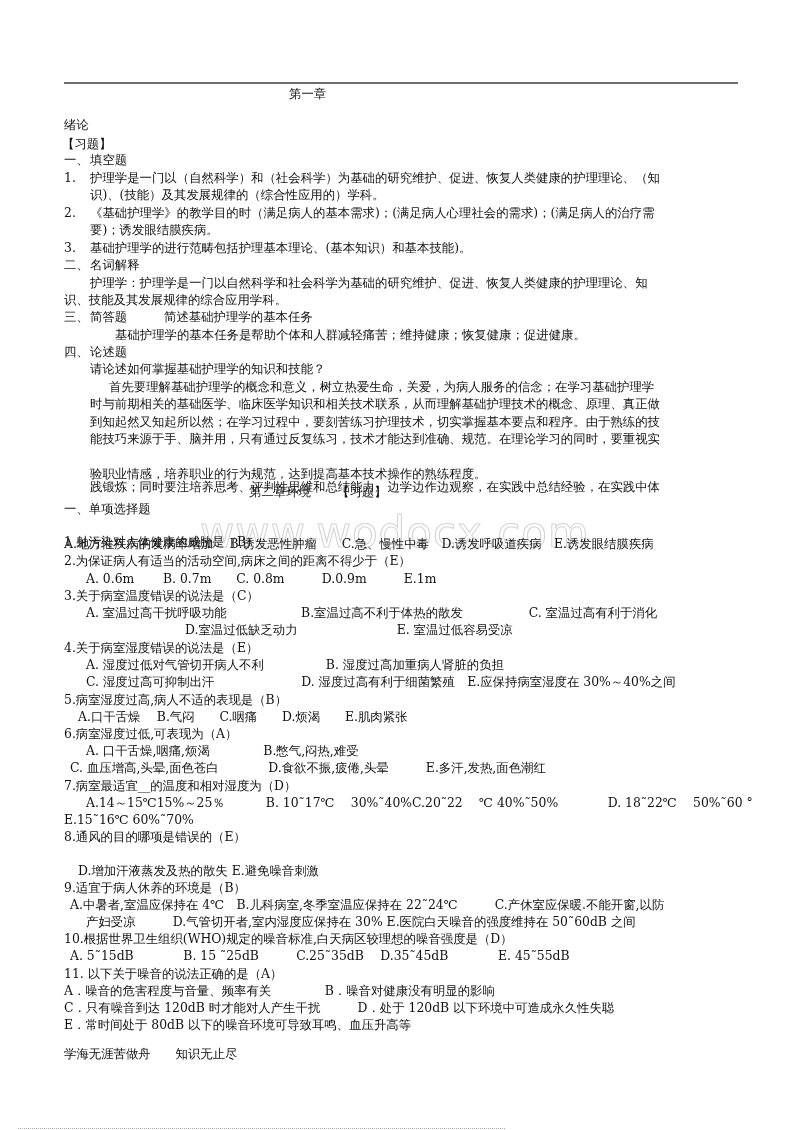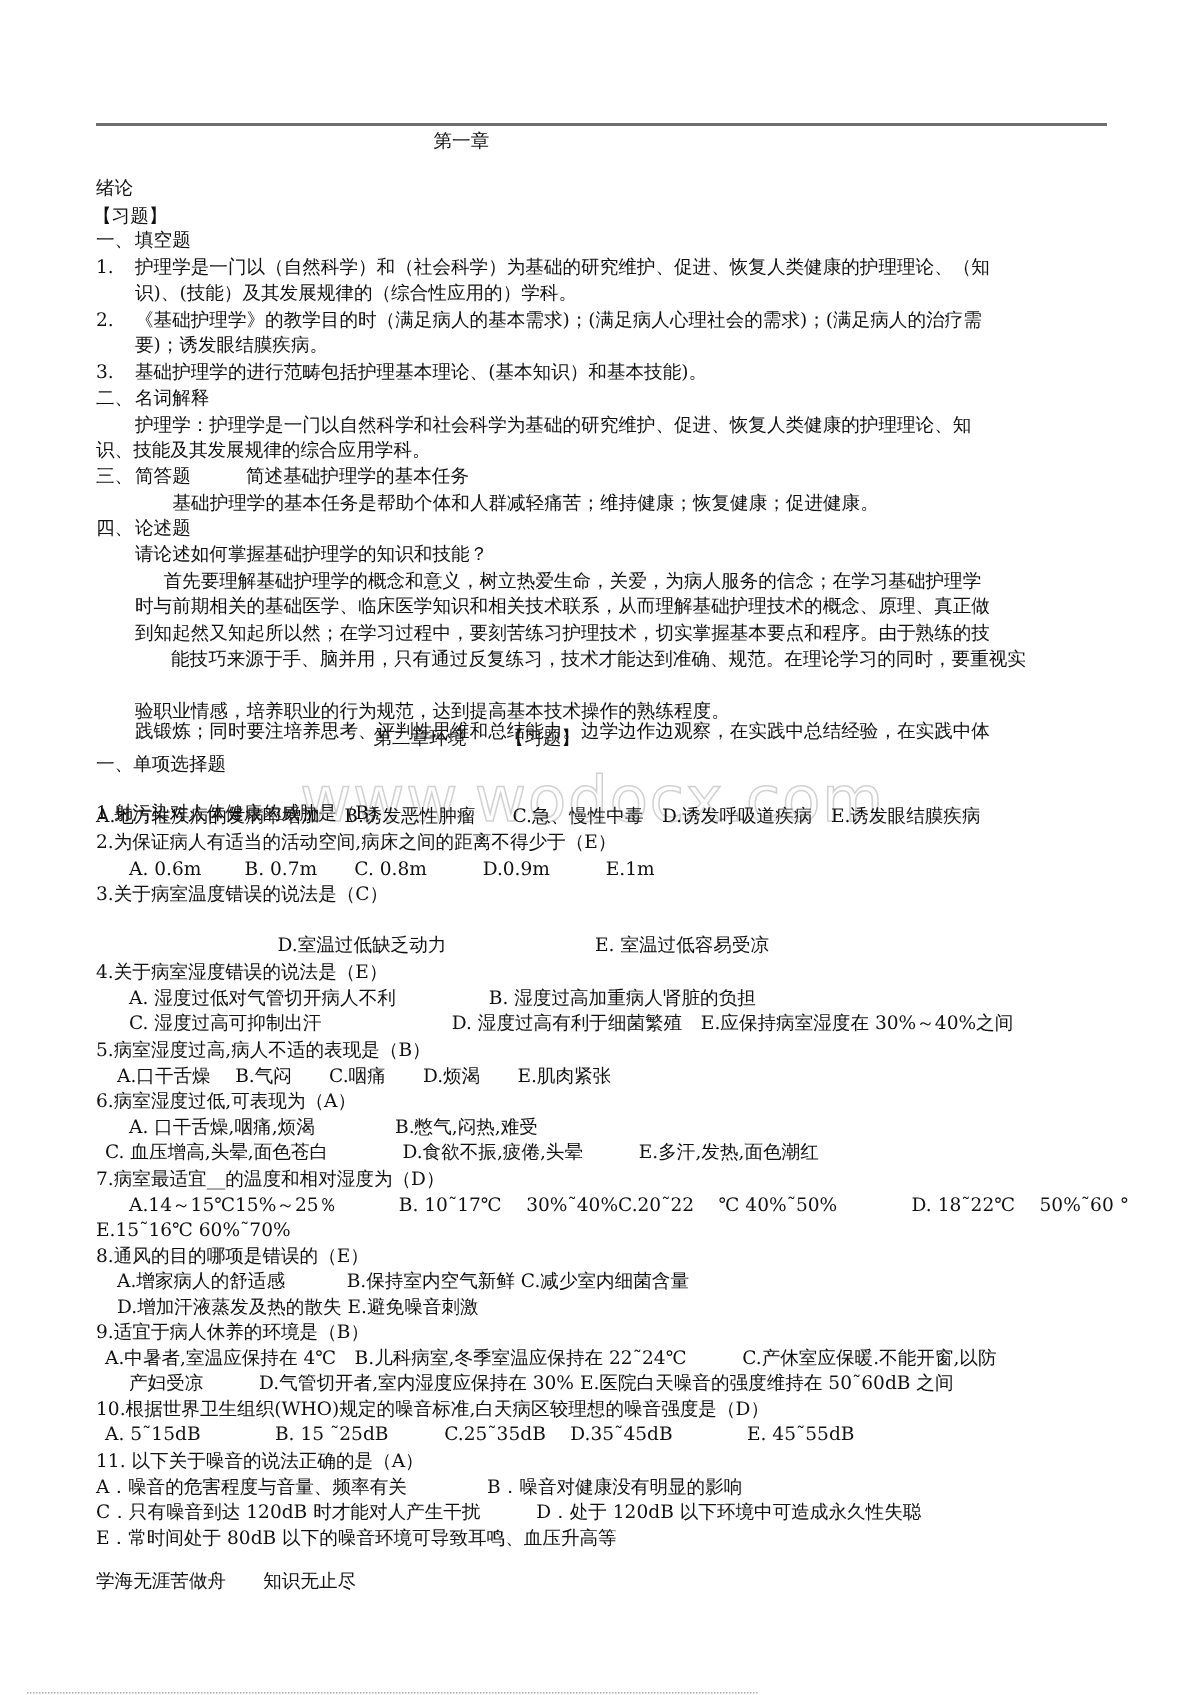--- a/index.html
+++ b/index.html
@@ -66,54 +66,54 @@
   <div class="ln" style="left:164px;top:309px;">简述基础护理学的基本任务</div>
   <div class="ln" style="left:115px;top:327px;">基础护理学的基本任务是帮助个体和人群减轻痛苦；维持健康；恢复健康；促进健康。</div>
 
   <div class="ln" style="left:64px;top:344px;">
     <span class="num">四、</span><span>论述题</span>
   </div>
   <div class="ln" style="left:109px;top:379px;">首先要理解基础护理学的概念和意义，树立热爱生命，关爱，为病人服务的信念；在学习基础护理学</div>
   <div class="ln" style="left:90px;top:361px;">请论述如何掌握基础护理学的知识和技能？</div>
   <div class="ln" style="left:90px;top:396px;">时与前期相关的基础医学、临床医学知识和相关技术联系，从而理解基础护理技术的概念、原理、真正做</div>
   <div class="ln" style="left:90px;top:414px;">到知起然又知起所以然；在学习过程中，要刻苦练习护理技术，切实掌握基本要点和程序。由于熟练的技</div>
-  <div class="ln" style="left:90px;top:431px;margin-left:24px;">能技巧来源于手、脑并用，只有通过反复练习，技术才能达到准确、规范。在理论学习的同时，要重视实</div>
+  <div class="ln" style="left:90px;top:431px;">能技巧来源于手、脑并用，只有通过反复练习，技术才能达到准确、规范。在理论学习的同时，要重视实</div>
   <div class="ln" style="left:90px;top:438px;margin-top:41px;">践锻炼；同时要注培养思考、评判性思维和总结能力。边学边作边观察，在实践中总结经验，在实践中体</div>
   <div class="ln" style="left:90px;top:466px;">验职业情感，培养职业的行为规范，达到提高基本技术操作的熟练程度。</div>
 
   <div class="ln" style="left:249px;top:484px;">第二章环境</div>
   <div class="ln" style="left:337px;top:484px;">【习题】</div>
   <div class="ln" style="left:64px;top:501px;">一、单项选择题</div>
 
   <div class="ln" style="left:64px;top:519px;margin-top:15px;">1 射污染对人体健康的威胁是（B）</div>
   <div class="ln" style="left:64px;top:536px;">A.地方性疾病的发病率增加　 B.诱发恶性肿瘤　　C.急、慢性中毒　D.诱发呼吸道疾病　E.诱发眼结膜疾病</div>
 
   <div class="ln" style="left:64px;top:553px;">2.为保证病人有适当的活动空间,病床之间的距离不得少于（E）</div>
   <div class="ln" style="left:86px;top:571px;">A.  0.6m　　  B.  0.7m　　C.  0.8m　　　D.0.9m　　　E.1m</div>
 
   <div class="ln" style="left:64px;top:588px;">3.关于病室温度错误的说法是（C）</div>
+  <div class="ln" style="left:86px;top:605px;">A.  室温过高干扰呼吸功能　　　　　　B.室温过高不利于体热的散发　　　　　 C.  室温过高有利于消化</div>
   <div class="ln" style="left:185px;top:622px;">D.室温过低缺乏动力　　　　　　　　E.  室温过低容易受凉</div>
 
   <div class="ln" style="left:64px;top:640px;">4.关于病室湿度错误的说法是（E）</div>
   <div class="ln" style="left:86px;top:657px;">A.  湿度过低对气管切开病人不利　　　　　B.  湿度过高加重病人肾脏的负担</div>
   <div class="ln" style="left:86px;top:674px;">C.  湿度过高可抑制出汗　　　　　　　D.  湿度过高有利于细菌繁殖　E.应保持病室湿度在 30%～40%之间</div>
 
   <div class="ln" style="left:64px;top:692px;">5.病室湿度过高,病人不适的表现是（B）</div>
   <div class="ln" style="left:78px;top:709px;text-align:right;">A.口干舌燥　 B.气闷　　C.咽痛　　D.烦渴　　E.肌肉紧张</div>
 
   <div class="ln" style="left:64px;top:726px;">6.病室湿度过低,可表现为（A）</div>
   <div class="ln" style="left:86px;top:743px;">A.  口干舌燥,咽痛,烦渴　　　　 B.憋气,闷热,难受</div>
   <div class="ln" style="left:70px;top:760px;">C.  血压增高,头晕,面色苍白　　　　D.食欲不振,疲倦,头晕　　　E.多汗,发热,面色潮红</div>
 
   <div class="ln" style="left:64px;top:778px;">7.病室最适宜__的温度和相对湿度为（D）</div>
   <div class="ln" style="left:86px;top:795px;">A.14～15℃15%～25％　　　 B.  10˜17℃　 30%˜40%C.20˜22　 ℃  40%˜50%　　　　D.  18˜22℃　 50%˜60 °</div>
   <div class="ln" style="left:64px;top:812px;">E.15˜16℃  60%˜70%</div>
 
   <div class="ln" style="left:64px;top:829px;">8.通风的目的哪项是错误的（E）</div>
-  <div class="ln" style="left:78px;top:846px;">A.增家病人的舒适感　　　 B.保持室内空气新鲜 C.减少室内细菌含量</div>
   <div class="ln" style="left:78px;top:863px;">D.增加汗液蒸发及热的散失  E.避免噪音刺激</div>
 
   <div class="ln" style="left:64px;top:880px;">9.适宜于病人休养的环境是（B）</div>
   <div class="ln" style="left:70px;top:897px;">A.中暑者,室温应保持在 4℃　B.儿科病室,冬季室温应保持在 22˜24℃　　　C.产休室应保暖.不能开窗,以防</div>
   <div class="ln" style="left:86px;top:914px;">产妇受凉　　　D.气管切开者,室内湿度应保持在 30% E.医院白天噪音的强度维持在 50˜60dB 之间</div>
 
   <div class="ln" style="left:64px;top:931px;">10.根据世界卫生组织(WHO)规定的噪音标准,白天病区较理想的噪音强度是（D）</div>
   <div class="ln" style="left:70px;top:948px;">A.  5˜15dB　　　　B.  15  ˜25dB　　　C.25˜35dB　 D.35˜45dB　　　　E.  45˜55dB</div>
 
   <div class="ln" style="left:64px;top:966px;">11.  以下关于噪音的说法正确的是（A）</div>

